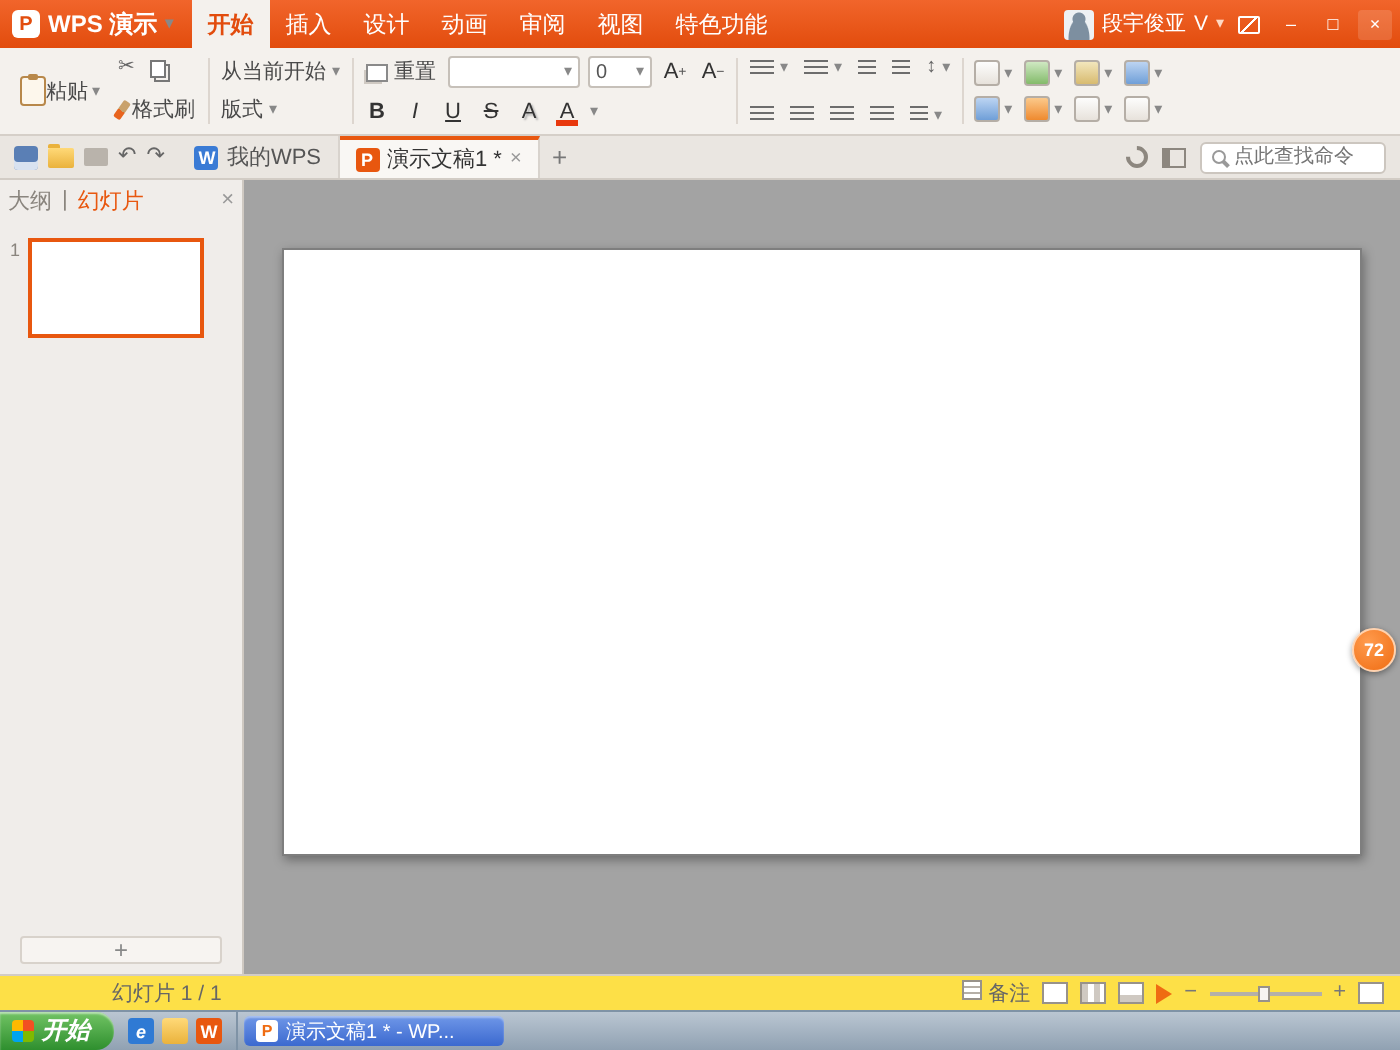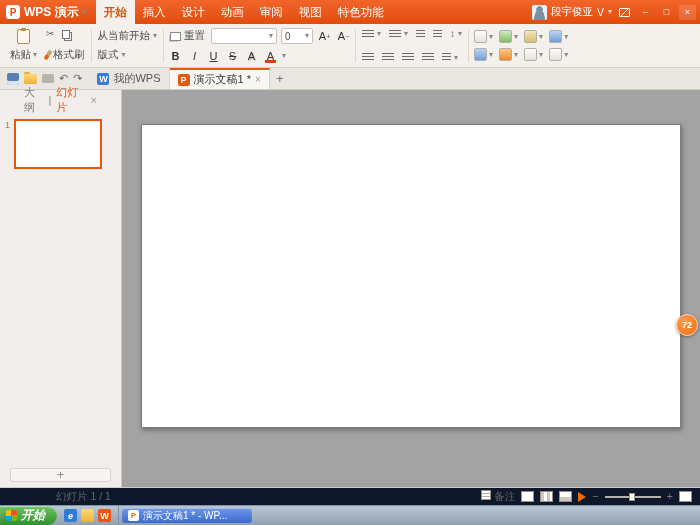--- a/index.html
+++ b/index.html
@@ -19,21 +19,21 @@
   .dd{font-size:8px;color:#888;line-height:1}
   .tb-right .dd{color:#ffd9c4}
   .winbtn{width:17px;height:15px;display:flex;align-items:center;justify-content:center;font-size:9px;border-radius:2px;color:#fff}
   .winbtn.close{background:rgba(255,255,255,.15)}
   .skinicn{width:11px;height:9px;border:1px solid #fff;border-radius:1px;background:linear-gradient(135deg,transparent 45%,#fff 45% 55%,transparent 55%)}
 
   
   .ribbon{height:44px;background:#f4f1ed;border-bottom:1px solid #d5cfc8;display:flex;align-items:stretch;padding:2px 2px 2px 4px;flex:0 0 auto}
   .rgroup{display:flex;gap:4px;padding:1px 3px;align-items:stretch}
   .vsep{width:1px;background:#ddd6cf;margin:3px 1px;flex:0 0 auto}
-  .bigbtn{display:flex;flex-direction:column;align-items:center;justify-content:space-between;padding:2px 3px;font-size:10.5px;color:#4a4a4a;border-radius:2px;white-space:nowrap}
+  .bigbtn{display:flex;flex-direction:row;align-items:center;justify-content:space-between;padding:2px 3px;font-size:10.5px;color:#4a4a4a;border-radius:2px;white-space:nowrap}
   .bigbtn .lbl{display:flex;align-items:center;gap:2px}
   .vcol{display:flex;flex-direction:column;justify-content:space-between;padding:1px 0}
   .hrow{display:flex;gap:4px;align-items:center}
   .sbtn{display:flex;align-items:center;gap:3px;font-size:10.5px;color:#4a4a4a;padding:1px 2px;border-radius:2px;white-space:nowrap}
   .glyph{font-size:10px;color:#666;line-height:1}
   .clipicn{width:13px;height:15px;border:1px solid #b8884a;background:#fdf7ec;border-radius:2px;position:relative}
   .clipicn::before{content:"";position:absolute;top:-2px;left:3px;width:5px;height:3px;background:#b8884a;border-radius:1px}
   .copyicn{width:8px;height:9px;border:1px solid #777;background:#fff;box-shadow:2px 2px 0 -1px #f4f1ed,2px 2px 0 0 #777}
   .brushicn{width:4px;height:10px;background:linear-gradient(#c9a26b 0 55%,#e8641e 55% 100%);transform:rotate(35deg);border-radius:1px}
   .playicn{width:16px;height:12px;border:1px solid #8a8a8a;background:#fff;display:flex;align-items:center;justify-content:center}
@@ -79,37 +79,37 @@
   .wrench{width:11px;height:11px;border-radius:50%;border:2px solid #8d877f;border-left-color:transparent;transform:rotate(45deg)}
   .layouticn{width:12px;height:10px;border:1px solid #8d877f;background:linear-gradient(to right,#8d877f 0 3px,transparent 3px)}
   .searchbox{display:flex;align-items:center;gap:4px;height:16px;background:#fff;border:1px solid #ccc6bf;border-radius:3px;padding:0 5px}
   .searchbox input{border:none;outline:none;width:70px;font-size:10px;color:#666;font-family:inherit;background:transparent}
   .mag{width:7px;height:7px;border:1.5px solid #999;border-radius:50%;position:relative;flex:0 0 auto}
   .mag::after{content:"";position:absolute;width:4px;height:1.5px;background:#999;transform:rotate(45deg);right:-3px;bottom:-1px}
 
   
   .main{flex:1;display:flex;min-height:0}
   .sidebar{width:122px;background:#f0edea;border-right:1px solid #cfc9c2;display:flex;flex-direction:column;flex:0 0 auto}
-  .sb-head{height:20px;display:flex;align-items:center;gap:5px;padding:0 24px;font-size:11px;color:#8a857e}
+  .sb-head{height:20px;display:flex;align-items:center;gap:5px;padding:0 4px;font-size:11px;color:#8a857e}
   .sb-tab.active{color:#e8570f}
   .sb-close{margin-left:auto;color:#999}
   .thumbs{flex:1;padding:9px 5px;display:flex;gap:4px;align-items:flex-start}
   .thumb-num{font-size:9px;color:#8a857e;margin-top:1px}
   .thumb{width:88px;height:50px;background:#fff;border:2px solid #e8570f}
   .sb-foot{padding:2px 10px 5px}
   .addslide{height:14px;border:1px solid #d8d2cb;background:#f7f4f1;border-radius:2px;display:flex;align-items:center;justify-content:center;color:#888;font-size:12px;line-height:1}
 
   .docarea{flex:1;display:flex;flex-direction:row;min-width:0}
   .canvas{flex:1;background:#a3a3a3;position:relative;overflow:hidden}
   .slide{position:absolute;left:50%;transform:translateX(-50%);top:34px;width:540px;height:304px;background:#fff;border:1px solid #7e7e7e;box-shadow:1px 2px 5px rgba(0,0,0,.35)}
   .promo{position:absolute;right:2px;top:224px;width:22px;height:22px;border-radius:50%;background:radial-gradient(circle at 35% 30%,#ff9b4d,#ef6c12);color:#fff;font-size:9px;font-weight:bold;display:flex;align-items:center;justify-content:center;border:1px solid #ffd2ae;box-shadow:0 1px 3px rgba(0,0,0,.4)}
   .notesbar{height:18px;background:#f2efec;border-top:1px solid #c9c3bc;font-size:11px;color:#666;display:flex;align-items:center;padding:0 9px;flex:0 0 auto}
 
   
-  .statusbar{height:18px;background:#0f172a;border-top:1px solid #d2ccc5;display:flex;align-items:center;font-size:10.5px;color:#666;padding:0 8px;flex:0 0 auto}
+  .statusbar{height:18px;background:#fde047;border-top:1px solid #d2ccc5;display:flex;align-items:center;font-size:10.5px;color:#666;padding:0 8px;flex:0 0 auto}
   .status-left{padding-left:48px}
   .status-right{margin-left:auto;display:flex;align-items:center;gap:6px}
   .st-notes{display:flex;gap:3px}
   .nicon{width:10px;height:10px;border:1px solid #98928a;background:repeating-linear-gradient(to bottom,transparent 0 2px,#b5afa7 2px 3px),#fff}
   .vicon{width:13px;height:11px;border:1px solid #98928a;background:#fff}
   .vicon.sorter{background:repeating-linear-gradient(to right,#cfc9c2 0 3px,#fff 3px 6px)}
   .vicon.reading{background:linear-gradient(#fff 0 60%,#cfc9c2 60% 100%)}
   .playtri{width:0;height:0;border-left:8px solid #ef6c12;border-top:5px solid transparent;border-bottom:5px solid transparent}
   .zoomt{font-size:11px;color:#777;line-height:1}
   .track{width:56px;height:2px;background:#b5b0a8;position:relative}
@@ -344,20 +344,28 @@
     <div class="dtab">
       <span class="tabicon w">W</span>
       <span>我的WPS</span>
     </div>
     <div class="dtab active">
       <span class="tabicon p">P</span>
       <span>演示文稿1 *</span>
       <span class="tclose">×</span>
     </div>
     <div class="addtab">+</div>
+    <div class="tabbar-right">
+      <span class="wrench"></span>
+      <span class="layouticn"></span>
+      <span class="searchbox">
+        <span class="mag"></span>
+        <input placeholder="点此查找命令" style="">
+      </span>
+    </div>
   </div>
 
   <div class="main">
 
     <div class="sidebar">
       <div class="sb-head">
         <span class="sb-tab">大纲</span>
         <span>|</span>
         <span class="sb-tab active">幻灯片</span>
         <span class="sb-close">×</span>

